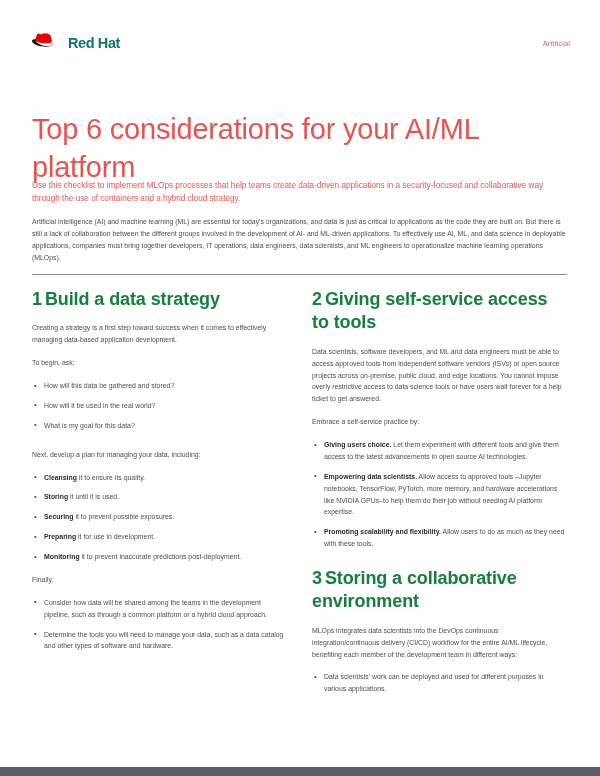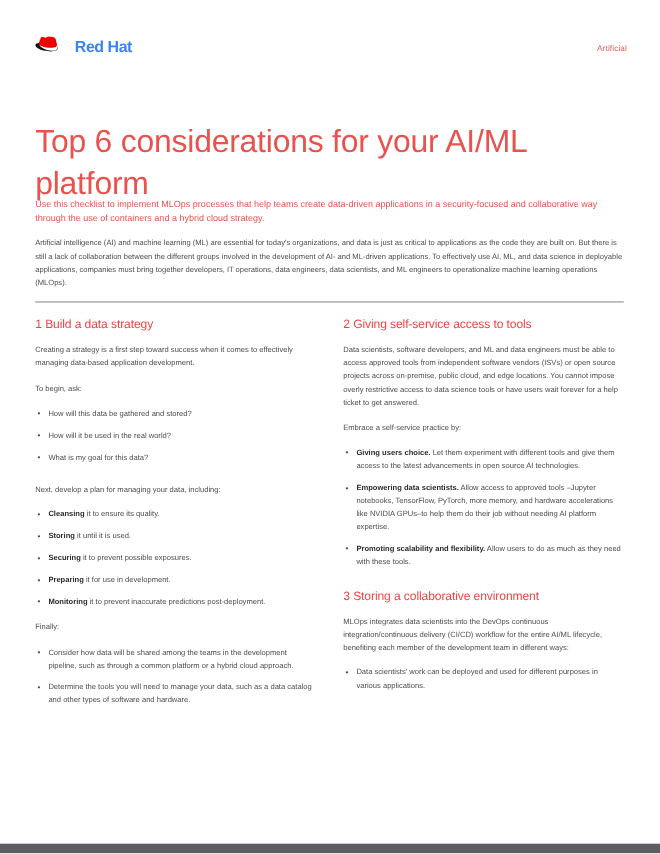--- a/index.html
+++ b/index.html
@@ -39,21 +39,21 @@
   .rh-hat {
     width: 30px;
     height: 21px;
     display: block;
     flex: none;
   }
   .rh-wordmark {
     font-size: 14.5px;
     font-weight: bold;
     letter-spacing: -0.4px;
-    color: #3b82f6;
+    color: #0f766e;
     line-height: 1;
     white-space: nowrap;
   }
   .doc-kind {
     font-size: 7.5px;
     color: #e0645f;
     letter-spacing: 0.1px;
     white-space: nowrap;
   }
 
@@ -111,24 +111,24 @@
     gap: 26px;
     align-items: flex-start;
   }
   .col {
     width: 254px;
     flex: none;
   }
 
   h2.sec-title {
     margin: 0 0 11px 0;
-    font-size: 11px;
+    font-size: 18px;
     line-height: 1.3;
-    font-weight: 400;
-    color: #ef4444;
+    font-weight: 700;
+    color: #15803d;
     letter-spacing: -0.1px;
   }
   h2.sec-title .num {
     margin-right: 3px;
   }
 
   p.body {
     margin: 0 0 11px 0;
     font-size: 6.9px;
     line-height: 1.72;

